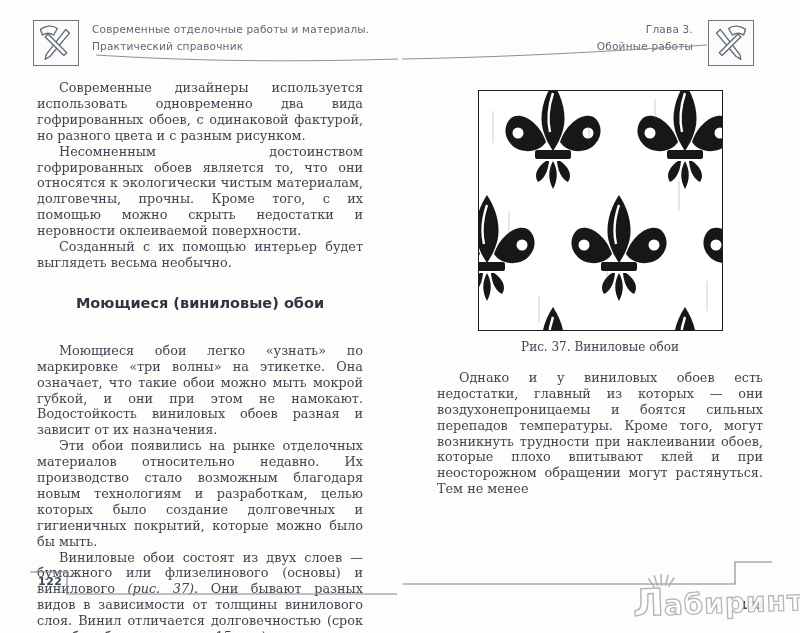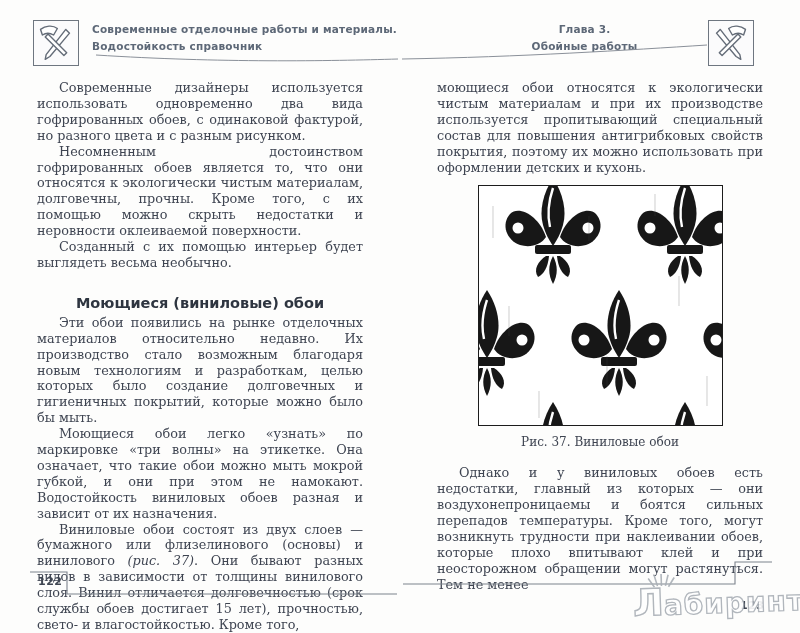--- a/index.html
+++ b/index.html
@@ -11,39 +11,39 @@
   
   .icon-box{
     position:absolute;top:20px;width:46px;height:46px;
     border:1.4px solid #6e7680;background:#fbfbfc;box-sizing:border-box;
   }
   .icon-box.left{left:33px;}
   .icon-box.right{left:708px;}
   .hdr-text{
     position:absolute;top:21px;
     font-family:"DejaVu Sans", sans-serif;
-    font-size:10.5px;line-height:17px;color:#5d6877;letter-spacing:.2px;font-weight:bold;
+    font-size:10.5px;line-height:17px;color:#5d6877;letter-spacing:.2px;
   }
   .hdr-left{left:92px;text-align:left;}
-  .hdr-right{left:492px;width:185px;text-align:center;}
+  .hdr-right{left:508px;width:185px;text-align:right;}
   .overlay-svg{position:absolute;left:0;top:0;pointer-events:none;}
   
   .body-col{
     position:absolute;top:80px;width:326px;
     color:#3e4451;font-size:12.8px;line-height:15.9px;
     text-align:justify;
   }
   .left-col{left:37px;}
   .right-col{left:437px;}
   p{margin:0;text-indent:22px;}
   p.no-indent{text-indent:0;}
   .section-heading{
     font-family:"DejaVu Sans", sans-serif;font-weight:bold;
     font-size:14.5px;color:#2e3540;text-align:center;
-    margin:25px 0 3px 0;text-indent:0;
+    margin:25px 0 31px 0;text-indent:0;
   }
   i{font-style:italic;}
   
   .fig{
     width:243px;height:239px;margin:10px auto 0 auto;
     border:1.6px solid #1c1c1c;background:#fff;box-sizing:content-box;
     display:block;
   }
   .fig svg{display:block;}
   .fig-caption{
@@ -84,21 +84,21 @@
     <g fill="#ffffff" stroke="#646c78" stroke-width="1.5" stroke-linejoin="round">
       <path d="M34 9 L38 13 L17 38 L12 41 L13 36 Z"></path>
       <path d="M15 14 L35 34 L32 37 L12 17 Z"></path>
       <path d="M7 9 C12 5 20 4 25 8 L21 15 C16 12 12 13 9 15 Z"></path>
     </g>
   </svg>
 </div>
 
 <div class="hdr-text hdr-left">
   <div>Современные отделочные работы и материалы.</div>
-  <div>Водостойкость справочник</div>
+  <div>Практический справочник</div>
 </div>
 
 <div class="hdr-text hdr-right">
   <div>Глава 3.</div>
   <div>Обойные работы</div>
 </div>
 
 <div class="icon-box right">
   <svg width="43" height="43" viewBox="0 0 46 46">
     <g transform="translate(46,0) scale(-1,1)" fill="#ffffff" stroke="#646c78" stroke-width="1.5" stroke-linejoin="round">
@@ -112,27 +112,26 @@
 <svg class="overlay-svg" width="800" height="75">
   <path d="M96 55 C220 63 330 61 398 59" stroke="#8a9099" stroke-width="1" fill="none"></path>
   <path d="M402 59 C520 57 630 50 707 45" stroke="#8a9099" stroke-width="1" fill="none"></path>
 </svg>
 
 <div class="body-col left-col">
   <p>Современные дизайнеры используется использовать одновременно два вида гофрированных обоев, с одинаковой фактурой, но разного цвета и с разным рисунком.</p>
   <p>Несомненным достоинством гофрированных обоев является то, что они относятся к экологически чистым материалам, долговечны, прочны. Кроме того, с их помощью можно скрыть недостатки и неровности оклеиваемой поверхности.</p>
   <p>Созданный с их помощью интерьер будет выглядеть весьма необычно.</p>
   <h2 class="section-heading">Моющиеся (виниловые) обои</h2>
+  <p>Моющиеся обои легко «узнать» по маркировке «три волны» на этикетке. Она означает, что такие обои можно мыть мокрой губкой, и они при этом не намокают. Водостойкость виниловых обоев разная и зависит от их назначения.</p>
   <p>Эти обои появились на рынке отделочных материалов относительно недавно. Их производство стало возможным благодаря новым технологиям и разработкам, целью которых было создание долговечных и гигиеничных покрытий, которые можно было бы мыть.</p>
-  <p>Моющиеся обои легко «узнать» по маркировке «три волны» на этикетке. Она означает, что такие обои можно мыть мокрой губкой, и они при этом не намокают. Водостойкость виниловых обоев разная и зависит от их назначения.</p>
   <p><span>Виниловые обои состоят из двух слоев — бумажного или флизелинового (основы) и винилового </span><i>(рис. 37)</i><span>. Они бывают разных видов в зависимости от толщины винилового слоя. Винил отличается долговечностью (срок службы обоев достигает 15 лет), прочностью, свето- и влагостойкостью. Кроме того,</span></p>
 </div>
 
 <div class="body-col right-col">
-  <p class="no-indent">моющиеся обои относятся к экологически чистым материалам и при их производстве используется пропитывающий специальный состав для повышения антигрибковых свойств покрытия, поэтому их можно использовать при оформлении детских и кухонь.</p>
 
   <div class="fig">
     <svg width="243" height="239" viewBox="0 0 243 239">
       <defs>
         <g id="fdl" fill="#171717">
           <path d="M50 0 C40 15 36 33 40 47 C43 57 46 62 50 68 C54 62 57 57 60 47 C64 33 60 15 50 0 Z"></path>
           <path d="M43 59 C36 38 16 27 7 36 C-2 46 3 62 17 67 C27 70 38 67 43 59 Z"></path>
           <path d="M57 59 C64 38 84 27 93 36 C102 46 97 62 83 67 C73 70 62 67 57 59 Z"></path>
           <circle cx="15" cy="50" r="5.5" fill="#ffffff"></circle>
           <circle cx="85" cy="50" r="5.5" fill="#ffffff"></circle>

